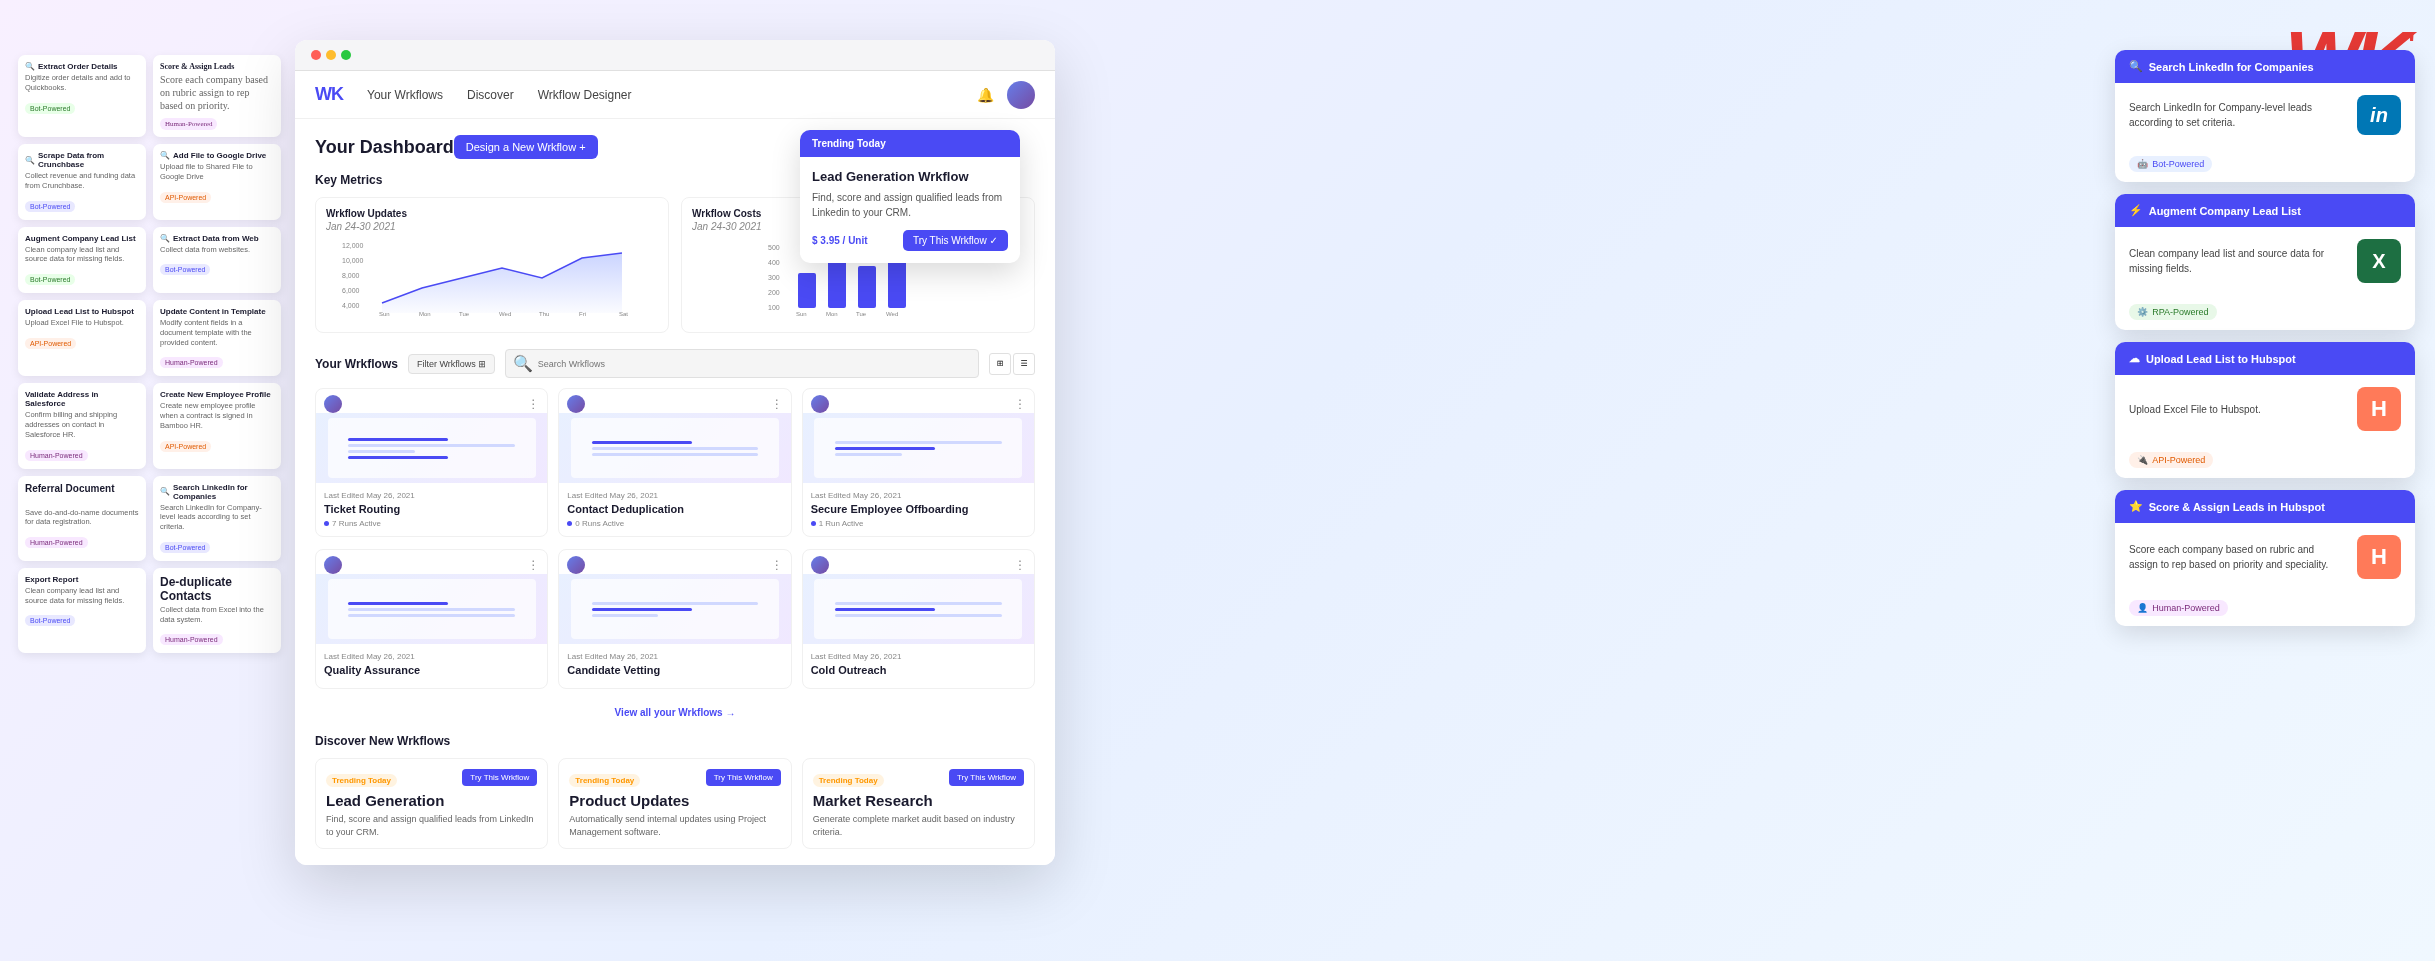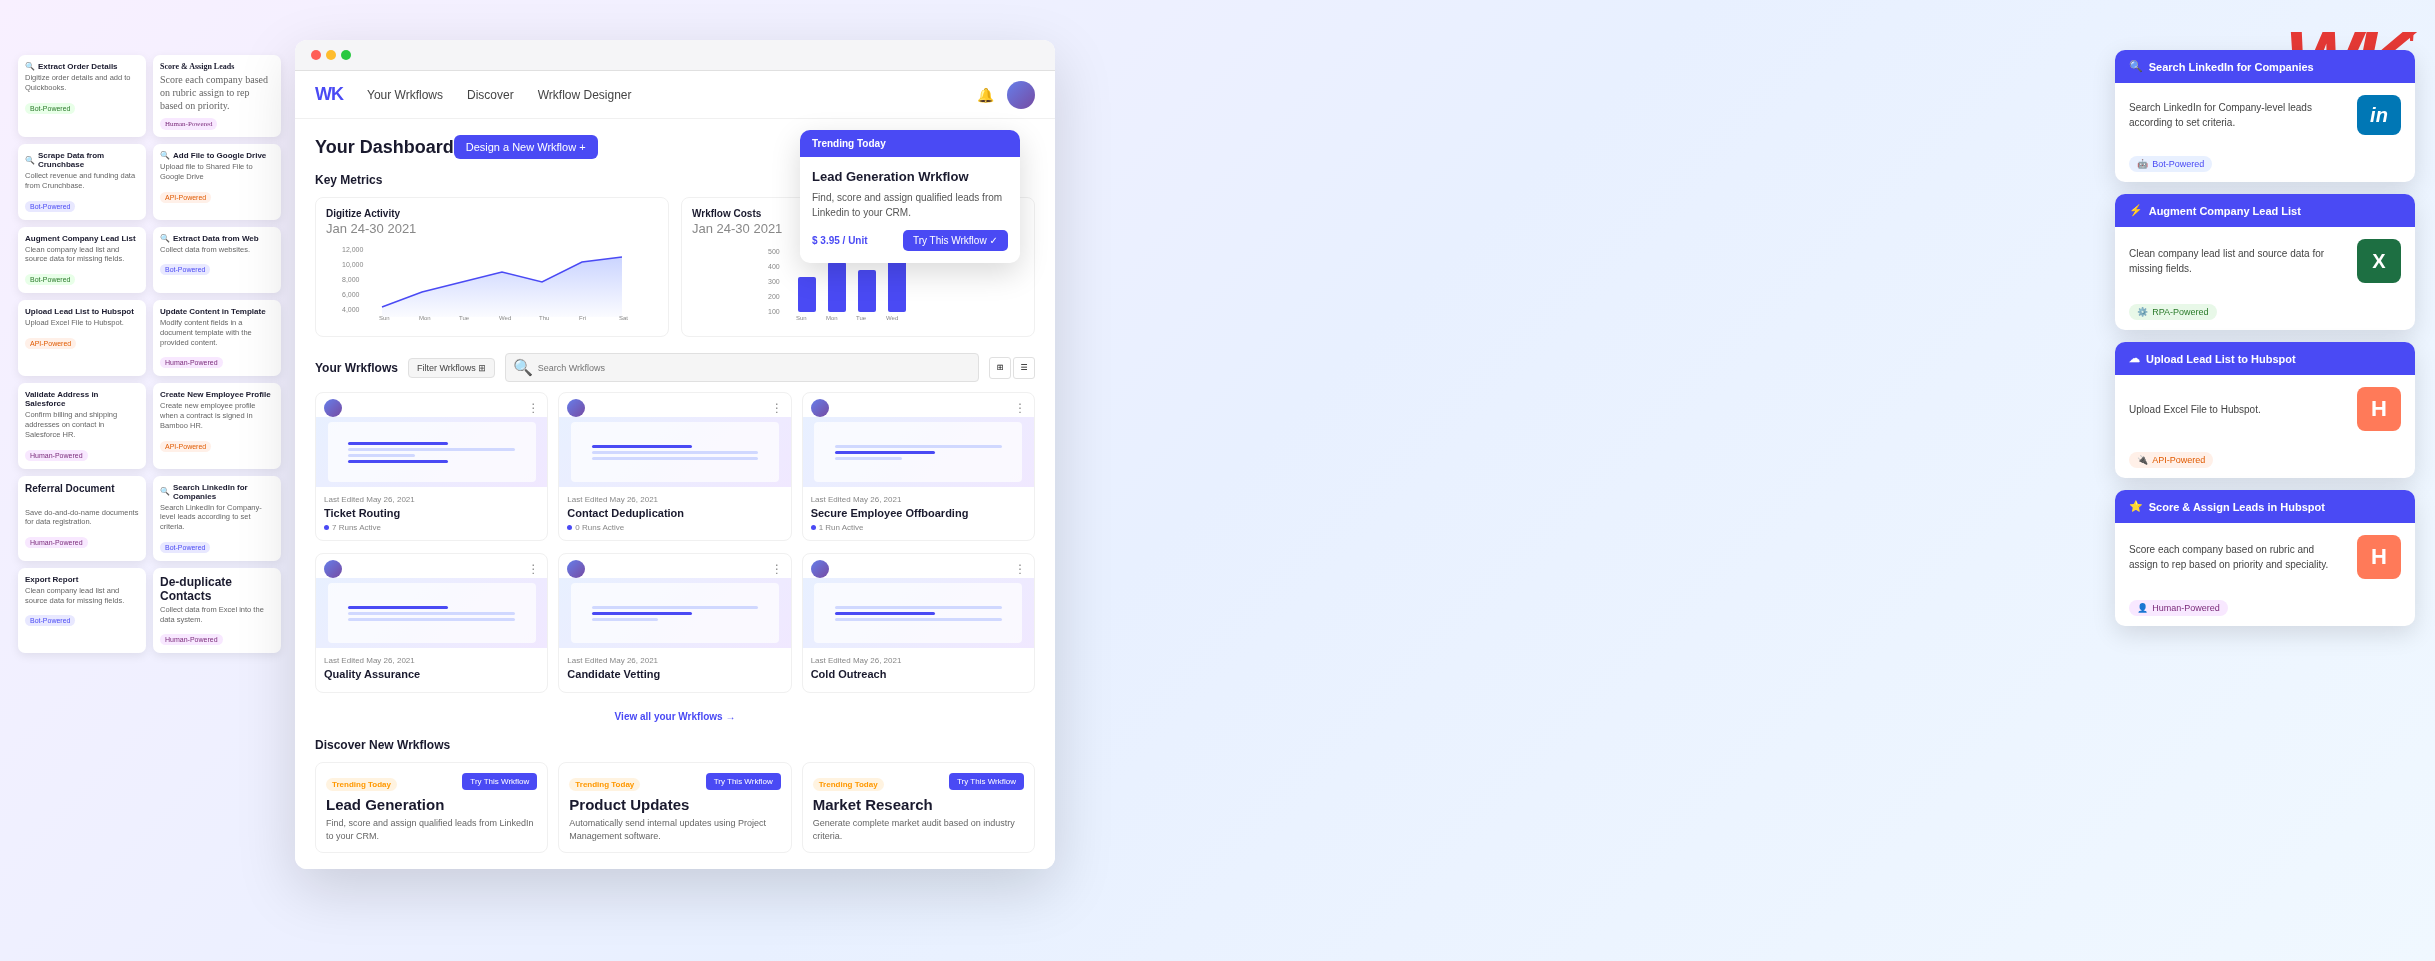--- a/index.html
+++ b/index.html
@@ -141,23 +141,24 @@
     }
 
     .chart-title {
       font-size: 10px;
       font-weight: 700;
       color: #1a1a2e;
       margin-bottom: 2px;
     }
 
     .chart-date {
-      font-size: 13px;
+      font-size: 10px;
       color: #888;
       margin-bottom: 6px;
+      font-style: italic;
     }
 
     .area-chart {
       width: 100%;
       height: 80px;
     }
 
     .bar-chart {
       width: 100%;
       height: 80px;
@@ -569,21 +570,21 @@
       <button class="design-btn">
         <span>Design a New Wrkflow +</span>
       </button>
     </div>
 
     <div class="section-title">Key Metrics</div>
 
     <div class="charts-row">
 
       <div class="chart-card">
-        <div class="chart-title">Digitize Activity</div>
+        <div class="chart-title">Wrkflow Updates</div>
         <div class="chart-date">Jan 24-30 2021</div>
         <svg class="area-chart" viewBox="0 0 300 80">
           <defs>
             <linearGradient id="areaGrad" x1="0" y1="0" x2="0" y2="1">
               <stop offset="0%" stop-color="#a8b8ff" stop-opacity="0.6"></stop>
               <stop offset="100%" stop-color="#a8b8ff" stop-opacity="0.05"></stop>
             </linearGradient>
           </defs>
 
           <text x="0" y="10" font-size="7" fill="#888">12,000</text>

